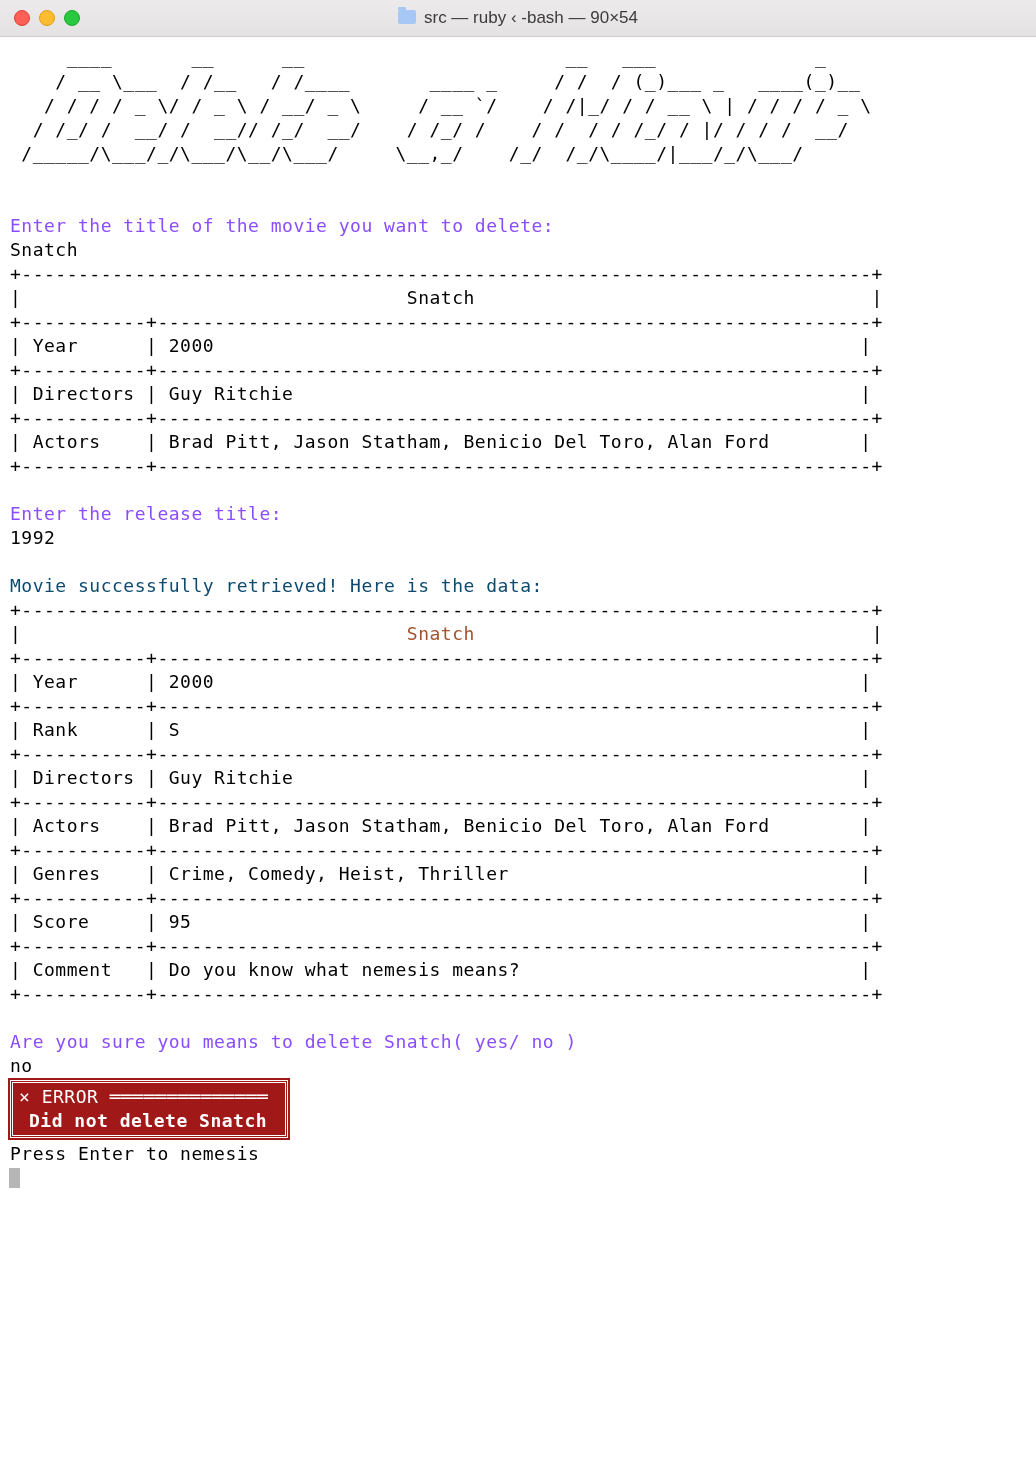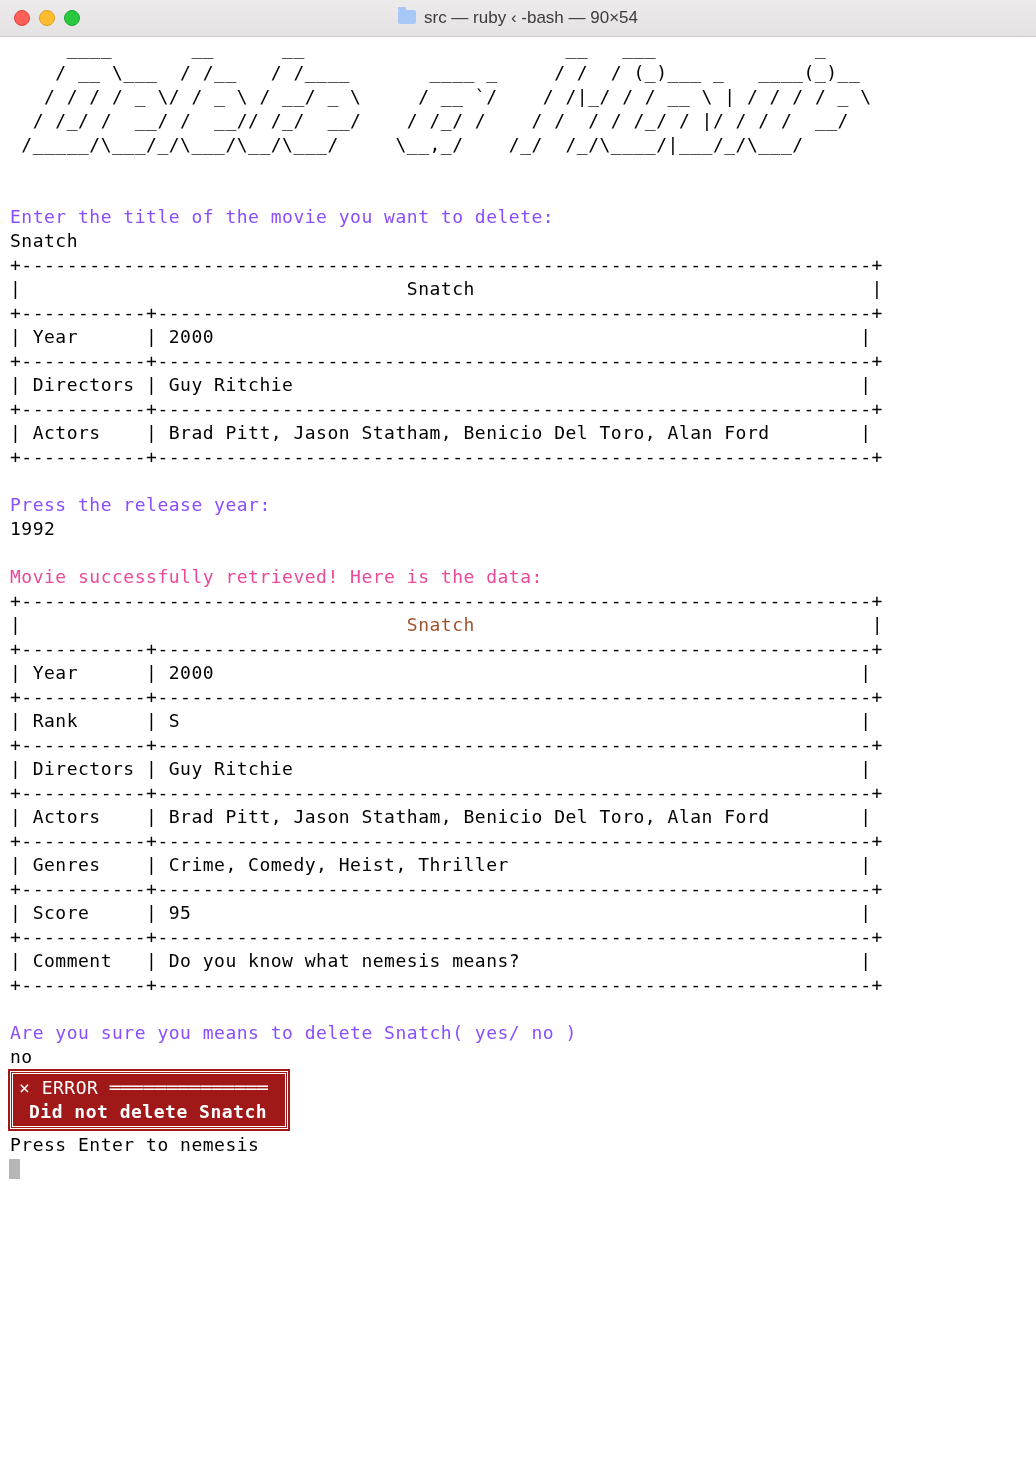--- a/index.html
+++ b/index.html
@@ -56,29 +56,29 @@
   .folder-icon:before{
     content:"";
     position:absolute;
     top:-3px;left:0;
     width:8px;height:3px;
     background:#a7c7f4;
     border-radius:1px 1px 0 0;
   }
   pre.term{
     margin:0;
-    padding:0 10px 0 10px;
+    padding:9px 10px 0 10px;
     font-family:inherit;
     font-size:18px;
     line-height:24px;
     white-space:pre;
     letter-spacing:0.5px;
   }
   .purple{color:#8a4dff;margin-top:36px;}
-  .green{color:#ec4899;}
+  .green{color:#0c4a6e;}
   .red{color:#d42020;}
   .brown{color:#a0522d;}
   .errbox{
     display:inline-block;
     background:#a01818;
     border:3px double #ffffff;
     outline:2px solid #a01818;
     color:#fff;
     padding:2px 8px 2px 6px;
     line-height:24px;
@@ -128,21 +128,21 @@
 <span>+---------------------------------------------------------------------------+
 |                                  Snatch                                   |
 +-----------+---------------------------------------------------------------+
 | Year      | 2000                                                         |
 +-----------+---------------------------------------------------------------+
 | Directors | Guy Ritchie                                                  |
 +-----------+---------------------------------------------------------------+
 | Actors    | Brad Pitt, Jason Statham, Benicio Del Toro, Alan Ford        |
 +-----------+---------------------------------------------------------------+</span>
 
-<span class="purple">Press the release year:</span>
+<span class="purple">Enter the release title:</span>
 <span>1992</span>
 
 <span class="green">Movie successfully retrieved! Here is the data:</span>
 <span>+---------------------------------------------------------------------------+
 |<span class="brown">                                  Snatch                                   </span>|
 +-----------+---------------------------------------------------------------+
 | Year      | 2000                                                         |
 +-----------+---------------------------------------------------------------+
 | Rank      | S                                                            |
 +-----------+---------------------------------------------------------------+

